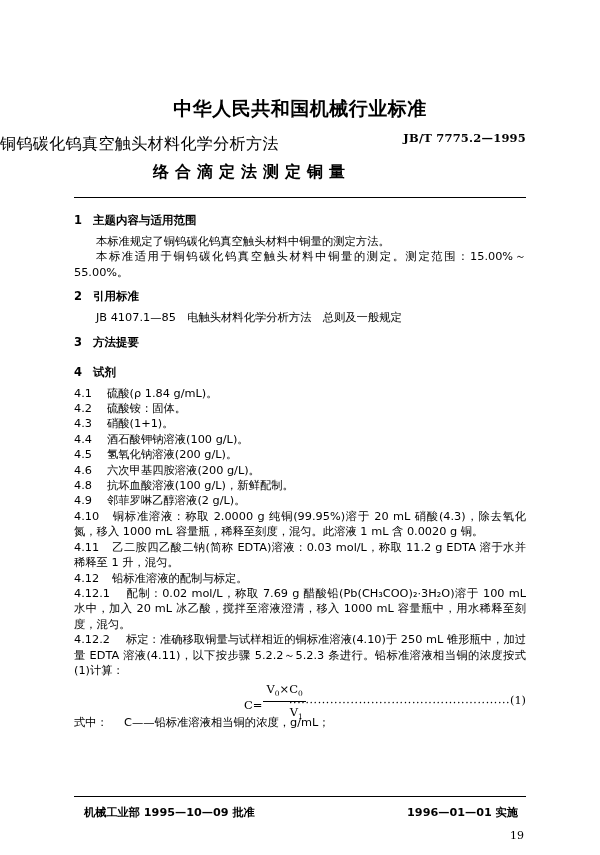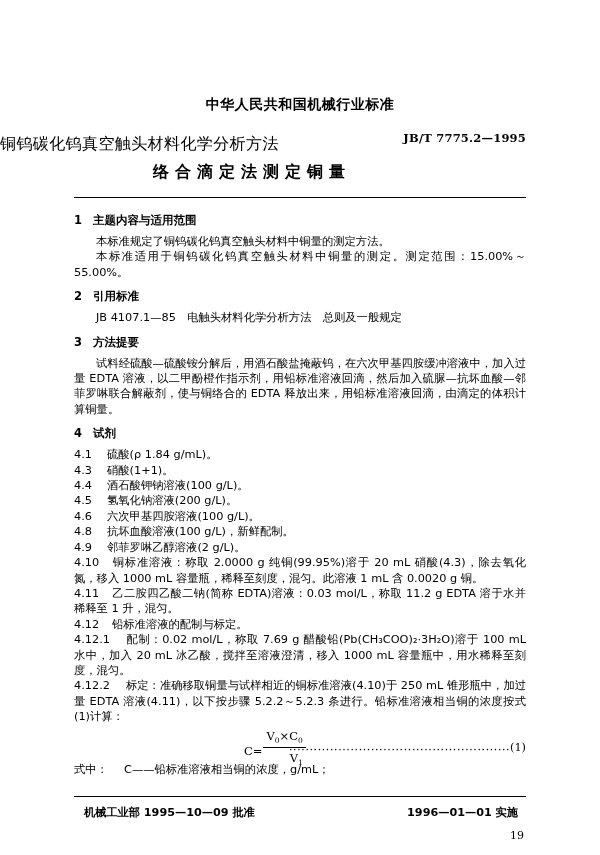--- a/index.html
+++ b/index.html
@@ -25,21 +25,21 @@
     box-sizing: border-box;
   }
 
   
   .hdr-line1 {
     position: absolute;
     left: 0;
     top: 96px;
     width: 600px;
     text-align: center;
-    font-size: 14px;
+    font-size: 19px;
     font-weight: bold;
     letter-spacing: 0.5px;
   }
   .hdr-title1 {
     position: absolute;
     left: 0;
     top: 134px;
     width: 512px;
     text-align: left;
     font-size: 16px;
@@ -260,42 +260,44 @@
       <span class="num">2</span><span>引用标准</span>
     </div>
     <div class="gap-s"></div>
     <div class="para indent">JB 4107.1—85　电触头材料化学分析方法　总则及一般规定</div>
     <div class="gap-m"></div>
 
     <div class="sec-head">
       <span class="num">3</span><span>方法提要</span>
     </div>
     <div class="gap-s"></div>
-    <div class="para indent">试料经硫酸—硫酸铵分解后，用酒石酸盐掩蔽钨，在六次甲基四胺缓冲溶液中，加入过量 EDTA 溶液，以二甲酚橙作指示剂，用铅标准溶液回滴，然后加入硫脲—抗坏血酸—邻菲罗啉联合解蔽剂，使与铜络合的 EDTA 释放出来，用铅标准溶液回滴，由滴定的体积计算铜量。</div>
     <div class="gap-m"></div>
 
     <div class="sec-head">
       <span class="num">4</span><span>试剂</span>
     </div>
     <div class="gap-s"></div>
 
     <div class="item">
       <span class="inum">4.1</span><span>硫酸(ρ 1.84 g/mL)。</span>
     </div>
     <div class="item">
+      <span class="inum">4.2</span><span>硫酸铵：固体。</span>
+    </div>
+    <div class="item">
       <span class="inum">4.3</span><span>硝酸(1+1)。</span>
     </div>
     <div class="item">
       <span class="inum">4.4</span><span>酒石酸钾钠溶液(100 g/L)。</span>
     </div>
     <div class="item">
       <span class="inum">4.5</span><span>氢氧化钠溶液(200 g/L)。</span>
     </div>
     <div class="item">
-      <span class="inum">4.6</span><span>六次甲基四胺溶液(100 g/L)。</span>
+      <span class="inum">4.6</span><span>六次甲基四胺溶液(200 g/L)。</span>
     </div>
     <div class="item">
       <span class="inum">4.8</span><span>抗坏血酸溶液(100 g/L)，新鲜配制。</span>
     </div>
     <div class="item">
       <span class="inum">4.9</span><span>邻菲罗啉乙醇溶液(2 g/L)。</span>
     </div>
 
     <div class="item-wrap">
       <span class="inum">4.10</span><span>铜标准溶液：称取 2.0000 g 纯铜(99.95%)溶于 20 mL 硝酸(4.3)，除去氧化氮，移入 1000 mL 容量瓶，稀释至刻度，混匀。此溶液 1 mL 含 0.0020 g 铜。</span>

